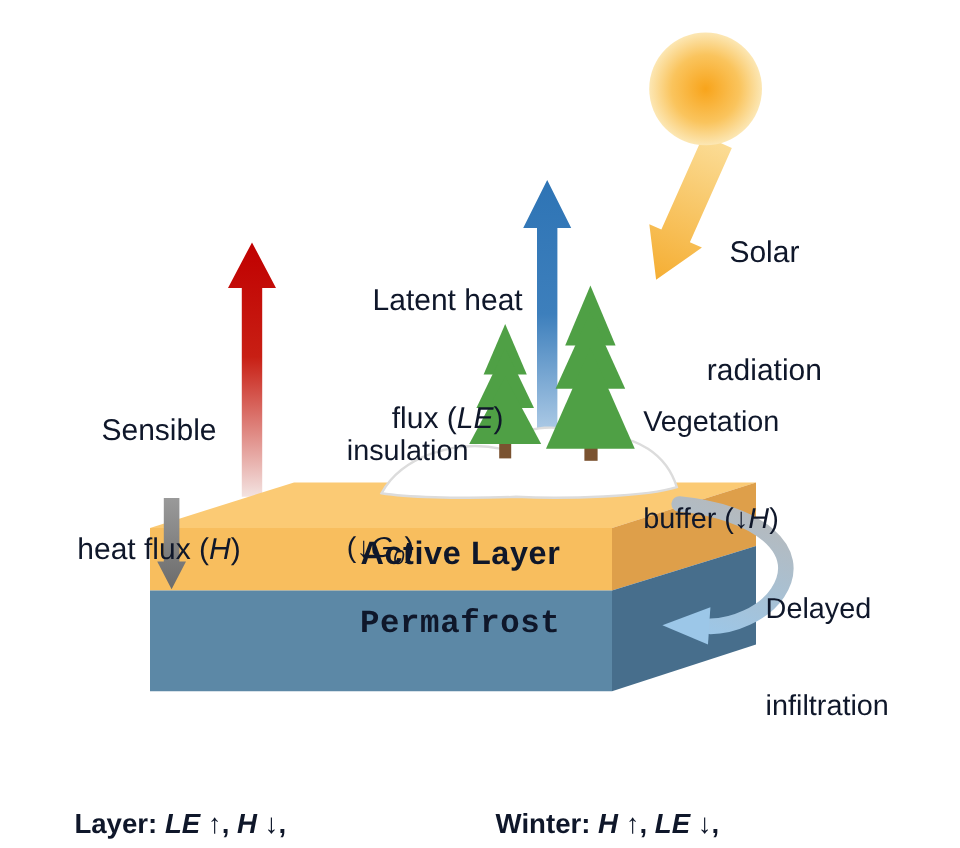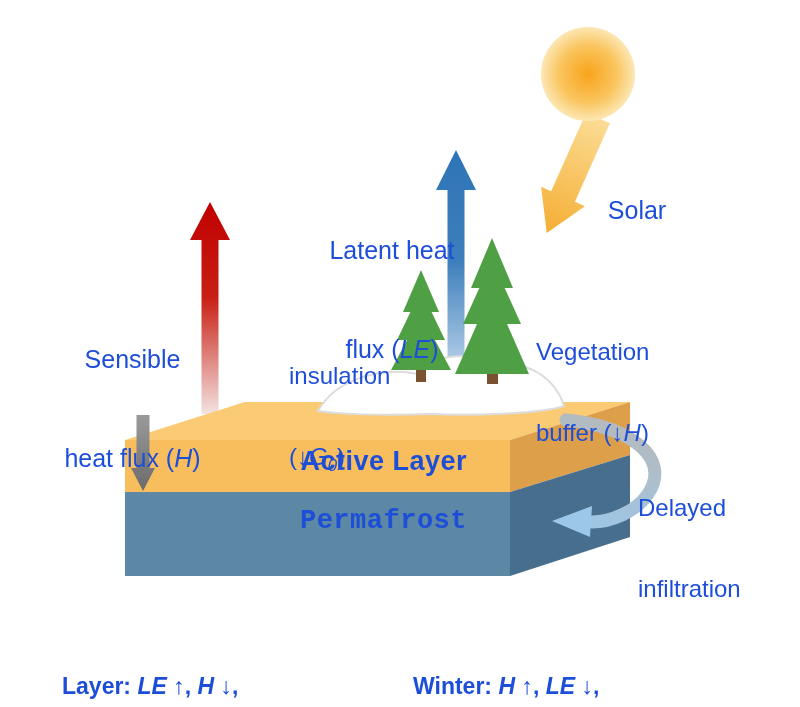--- a/index.html
+++ b/index.html
@@ -1,18 +1,18 @@
 <!DOCTYPE html>
 <html><head>
 <meta charset="utf-8">
 <style>
   html,body{margin:0;padding:0;background:#ffffff;}
   .canvas{
     position:relative;width:800px;height:707px;background:#ffffff;
-    font-family:"Liberation Sans","DejaVu Sans",sans-serif;color:#1d4ed8;overflow:hidden;
+    font-family:"Liberation Sans","DejaVu Sans",sans-serif;color:#0f172a;overflow:hidden;
   }
   .layer-svg{position:absolute;left:0;top:0;}
   .label{position:absolute;white-space:pre-wrap;}
   .lbl-big{font-size:25px;line-height:33px;text-align:center;}
   .lbl-med{font-size:24px;line-height:27px;}
   .lbl-center{text-align:left;}
   .lbl-face{font-size:27px;font-weight:bold;text-align:right;letter-spacing:0.5px;}
   .lbl-bottom{font-size:23px;line-height:32px;font-weight:bold;}
   .var{font-style:italic;}
   sub.var{font-size:70%;font-style:italic;}
@@ -91,23 +91,24 @@
 
     <g transform="translate(598,118) rotate(24)">
       <polygon points="-13,0 13,0 13,86 24,86 0,126 -24,86 -13,86" fill="url(#yellowGrad)"></polygon>
     </g>
 
     <circle cx="588" cy="74" r="47" fill="url(#sunGrad)"></circle>
   </svg>
 
   <div class="label lbl-big" style="left:562px;top:128px;width:150px;">
     <span class="line">Solar</span>
+    <span class="line">radiation</span>
   </div>
 
-  <div class="label lbl-big" style="left:302px;top:168px;width:180px;">
+  <div class="label lbl-big" style="left:283px;top:168px;width:180px;">
     <span class="line">Latent heat</span>
     <span class="line"><span>flux (</span><span class="var">LE</span><span>)</span></span>
   </div>
 
   <div class="label lbl-big" style="left:40px;top:277px;width:185px;">
     <span class="line">Sensible</span>
     <span class="line"><span>heat flux (</span><span class="var">H</span><span>)</span></span>
   </div>
 
   <div class="label lbl-med" style="left:289px;top:308px;width:120px;">

